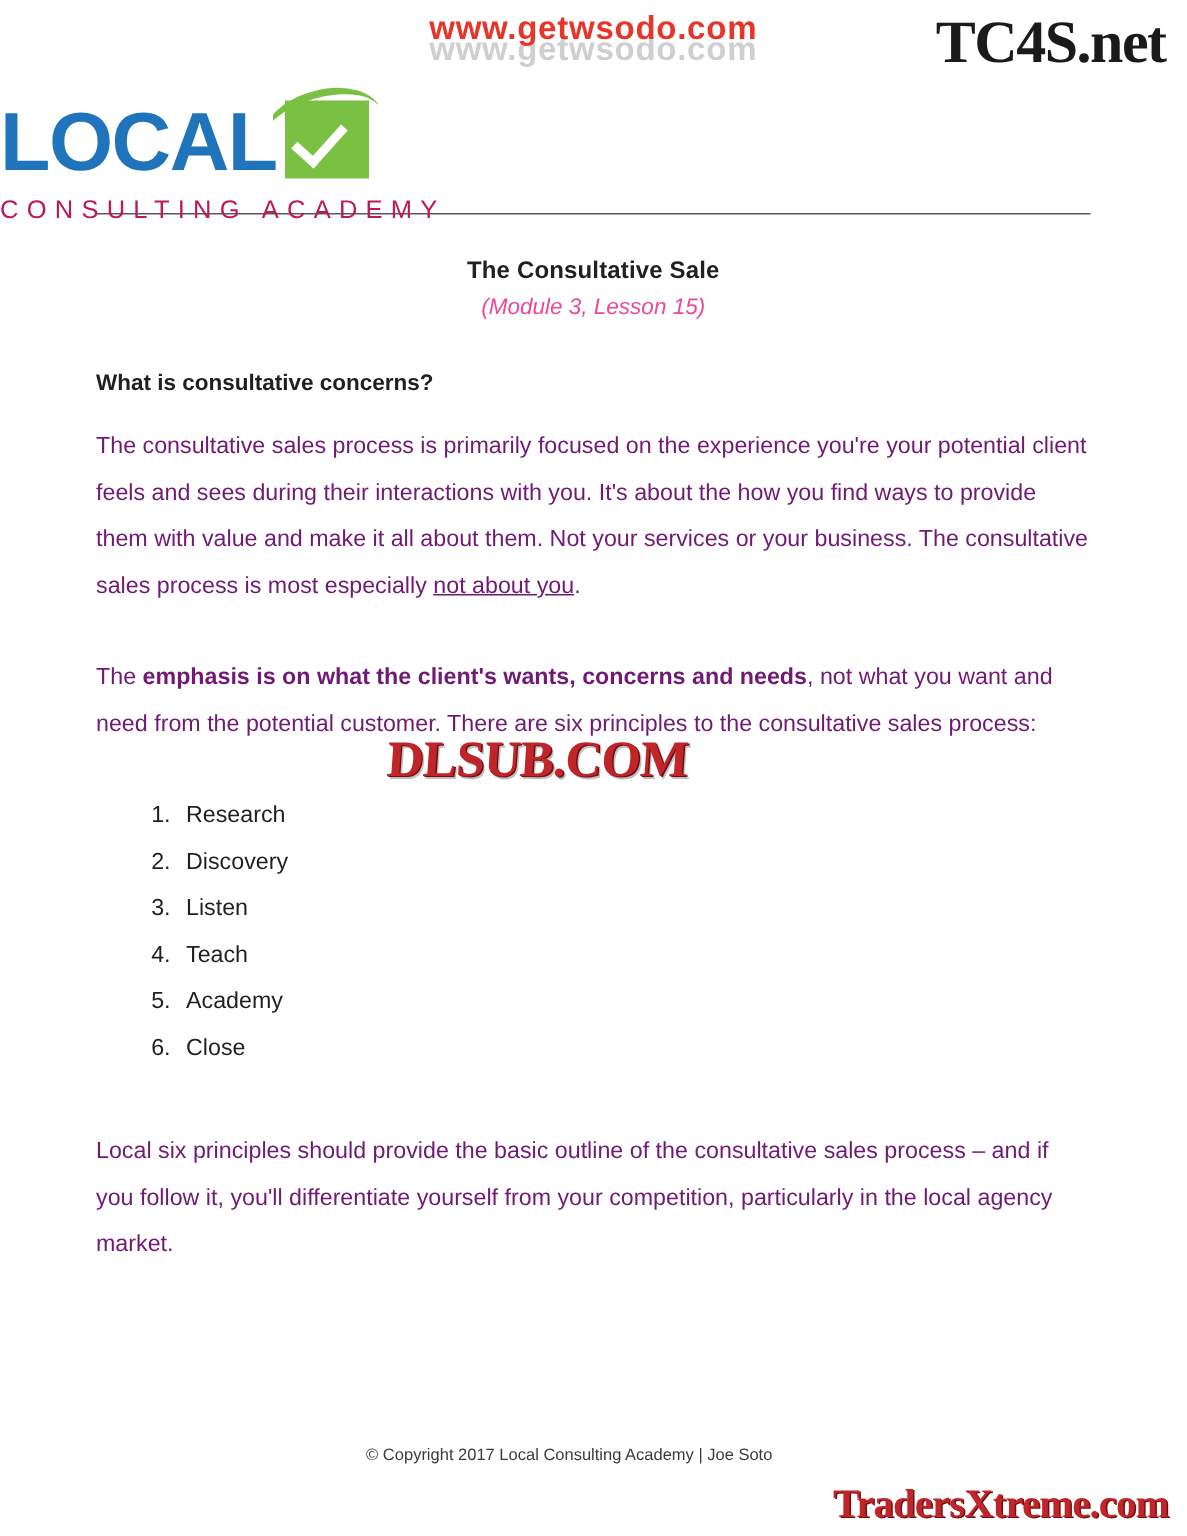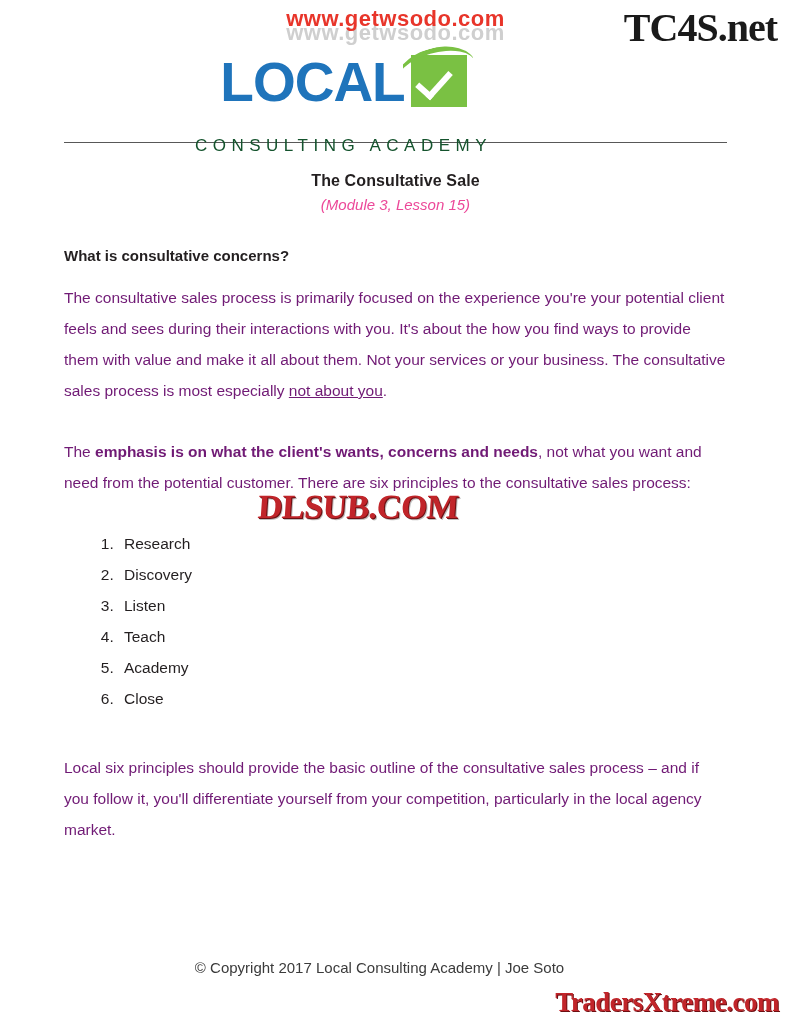--- a/index.html
+++ b/index.html
@@ -77,24 +77,23 @@
     font-size: 27px;
     font-weight: bold;
     color: #c1252a;
     letter-spacing: -0.5px;
     text-shadow: 1px 1px 0 #6d0f12;
   }
 
   
   .logo-block {
     position: absolute;
-    top: 52px;
+    top: 64px;
     left: 0;
     width: 687px;
-    text-align: center;
     z-index: 3;
   }
   .logo-row {
     display: inline-block;
     position: relative;
     height: 60px;
   }
   .logo-word {
     font-family: "Liberation Sans", sans-serif;
     font-size: 55px;
@@ -140,23 +139,23 @@
     top: 6px;
     width: 82px;
     height: 46px;
     border-top: 5px solid #7ac143;
     border-radius: 50%;
     transform: rotate(-16deg);
   }
   .logo-sub {
     font-family: "Liberation Sans", sans-serif;
     font-size: 17px;
-    color: #14532d;
+    color: #be185d;
     letter-spacing: 5.5px;
-    margin-top: 24px;
+    margin-top: 6px;
   }
 
   
   .hrule {
     position: absolute;
     top: 142px;
     left: 64px;
     width: 663px;
     height: 1px;
     background: #585858;
@@ -213,21 +212,21 @@
   }
   .gap { height: 14px; }
 
   
   .footer {
     position: absolute;
     bottom: 48px;
     left: 0;
     width: 759px;
     text-align: center;
-    font-size: 15px;
+    font-size: 11px;
     color: #3b3b3b;
   }
 </style>
 </head>
 <body>
 
 <div class="wm-getwsodo-ghost">www.getwsodo.com</div>
 <div class="wm-getwsodo">www.getwsodo.com</div>
 <div class="wm-tc4s">TC4S.net</div>
 

